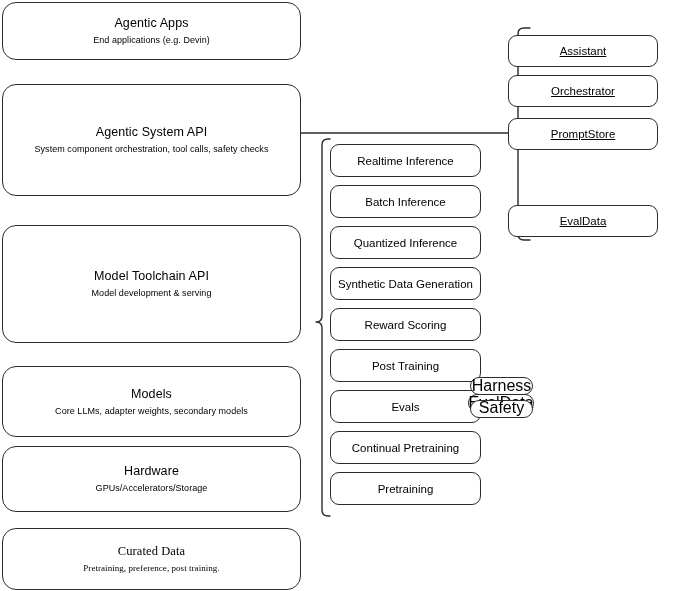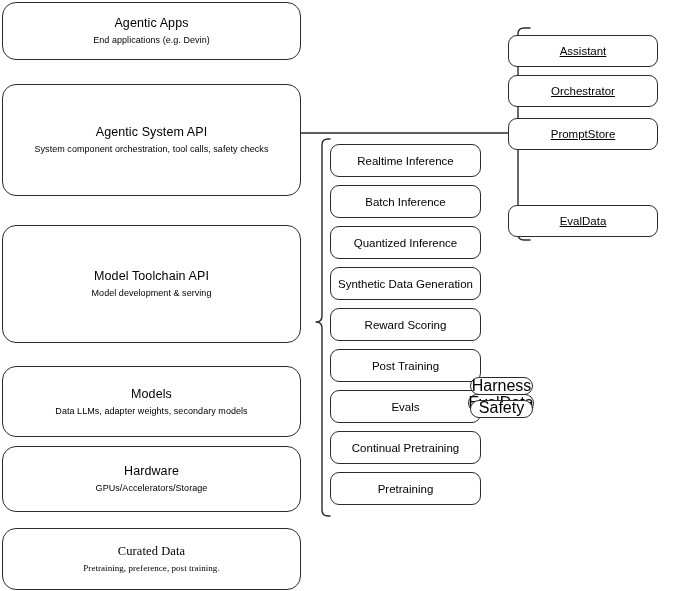--- a/index.html
+++ b/index.html
@@ -111,21 +111,21 @@
     <div class="stack-sub">System component orchestration, tool calls, safety checks</div>
   </div>
 
   <div class="box stack-box" style="top:225px;height:118px;">
     <div class="stack-title">Model Toolchain API</div>
     <div class="stack-sub">Model development &amp; serving</div>
   </div>
 
   <div class="box stack-box" style="top:366px;height:71px;">
     <div class="stack-title">Models</div>
-    <div class="stack-sub">Data LLMs, adapter weights, secondary models</div>
+    <div class="stack-sub">Core LLMs, adapter weights, secondary models</div>
   </div>
 
   <div class="box stack-box" style="top:446px;height:66px;">
     <div class="stack-title">Hardware</div>
     <div class="stack-sub">GPUs/Accelerators/Storage</div>
   </div>
 
   <div class="box stack-box" style="top:528px;height:62px;font-family:Liberation Serif, serif;">
     <div class="stack-title">Curated Data</div>
     <div class="stack-sub">Pretraining, preference, post training.</div>

